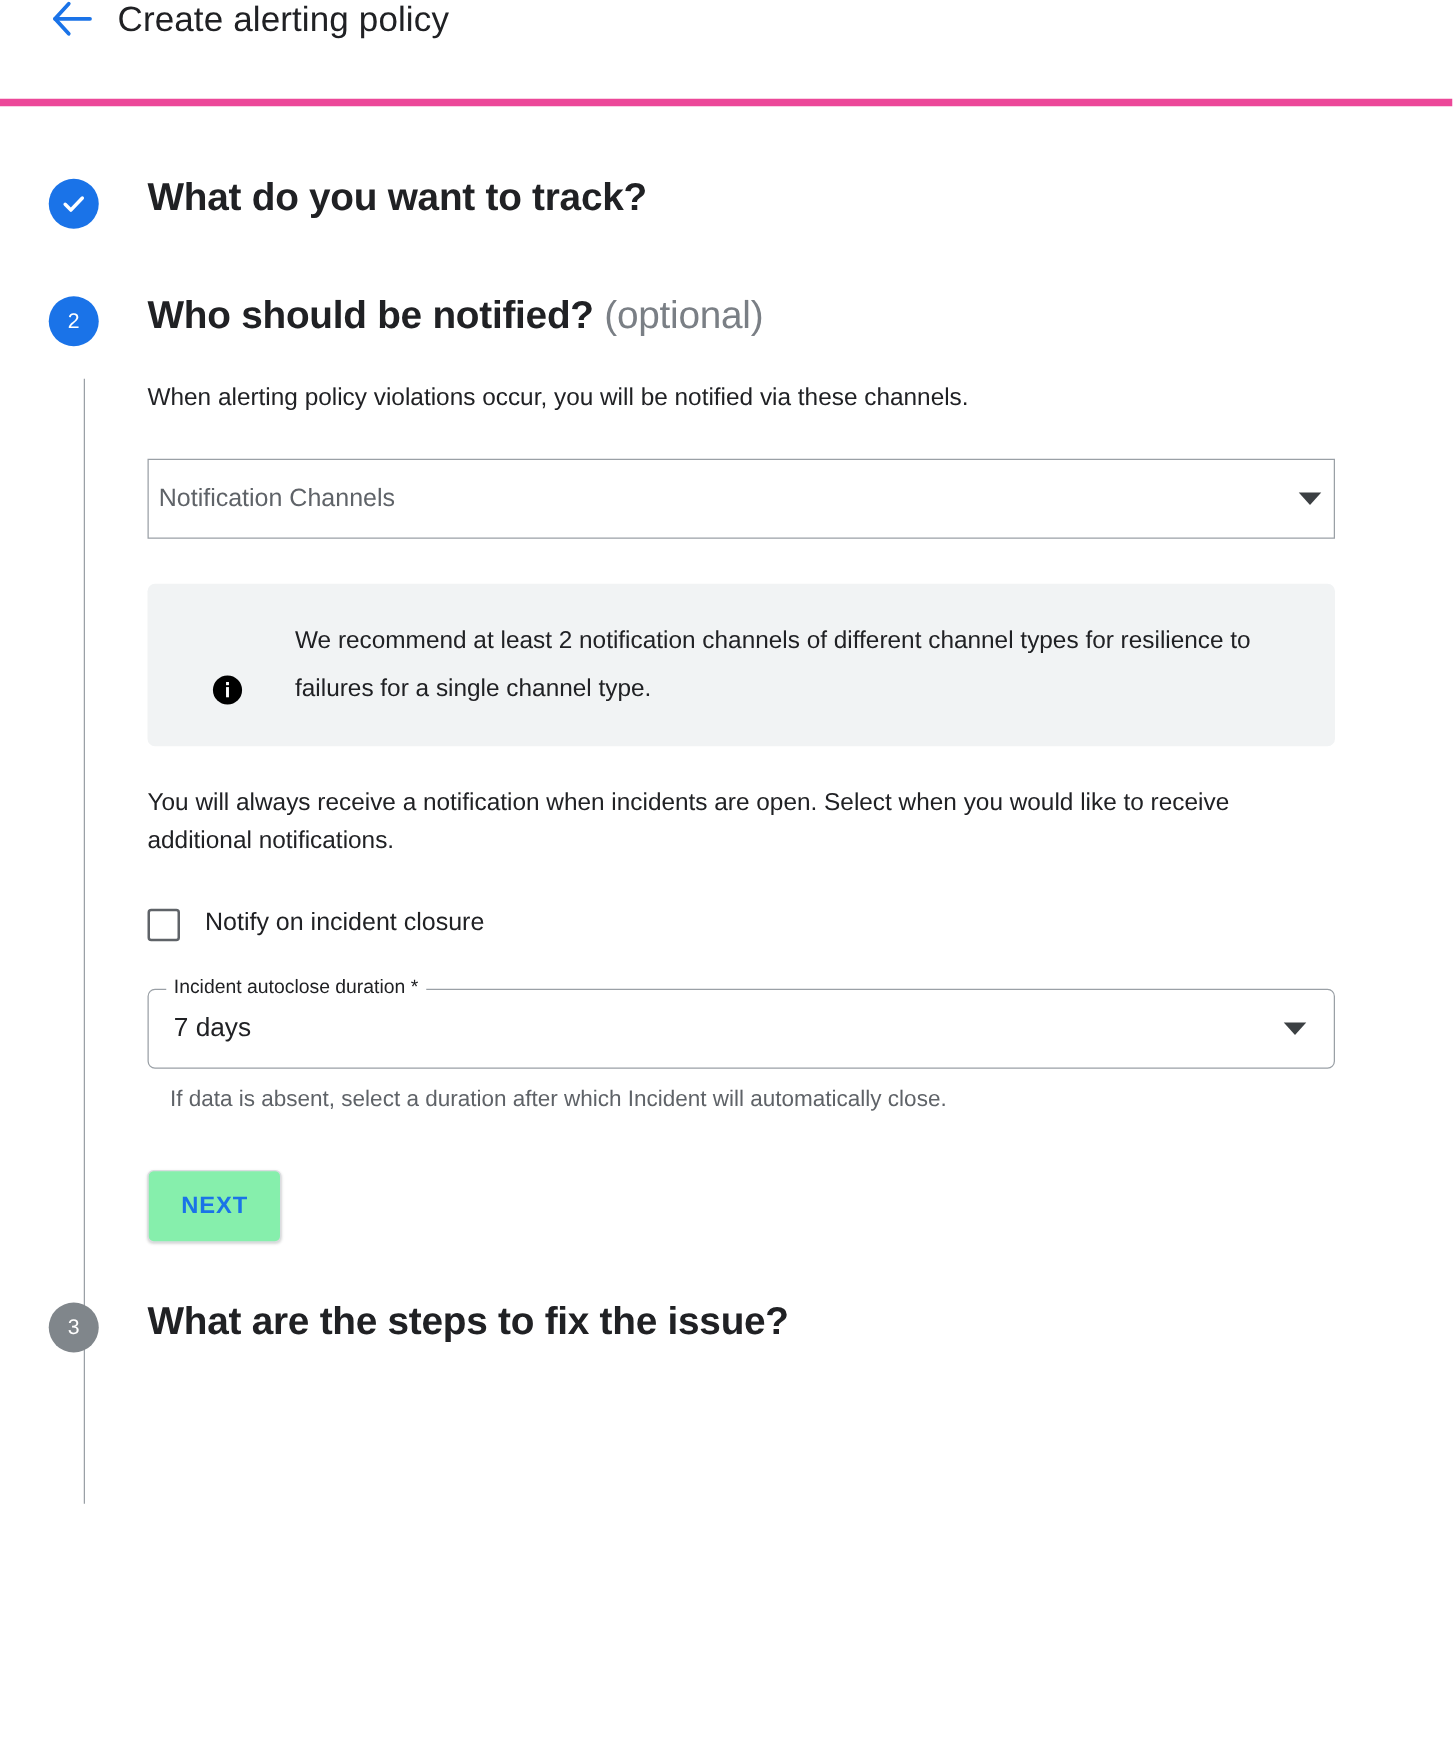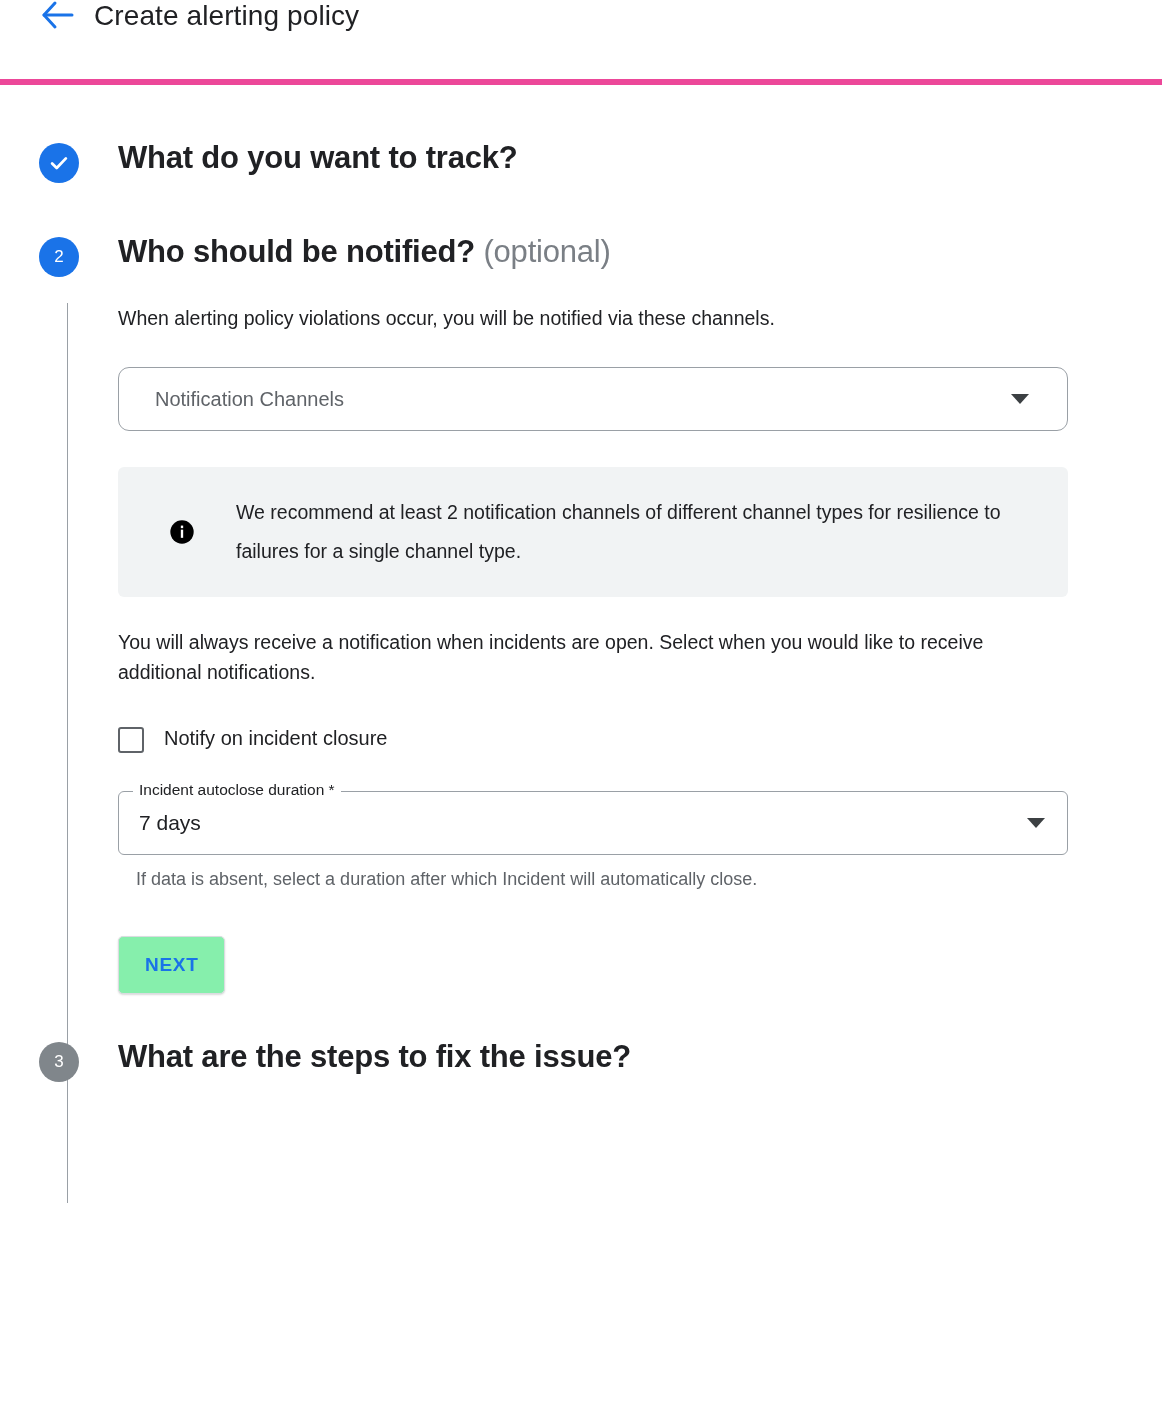--- a/index.html
+++ b/index.html
@@ -108,24 +108,24 @@
   }
   .body-text {
     font-size: 19.5px;
     color: #202124;
     line-height: 30px;
   }
   .select-box {
     margin-top: 34px;
     height: 64px;
     border: 1px solid #9aa0a6;
-    border-radius: 11px;
-    display: flex;
-    align-items: center;
-    padding: 0 36px;
+    border-radius: 0;
+    display: flex;
+    align-items: center;
+    padding: 0 8px;
     box-sizing: border-box;
     cursor: pointer;
     background: #fff;
   }
   .select-box .sel-text {
     flex: 1;
     font-size: 20px;
     color: #5f6368;
   }
   .caret {
@@ -134,21 +134,21 @@
     border-right: 9px solid transparent;
     border-top: 10px solid #3c4043;
     margin-right: 2px;
   }
 
   .info-panel {
     margin-top: 36px;
     background: #f1f3f4;
     border-radius: 6px;
     display: flex;
-    align-items: center;
+    align-items: flex-end;
     padding: 26px 26px 26px 50px;
     box-sizing: border-box;
   }
   .info-icon {
     flex: 0 0 28px;
     margin-top: 4px;
   }
   .info-text {
     margin-left: 40px;
     font-size: 19.5px;

